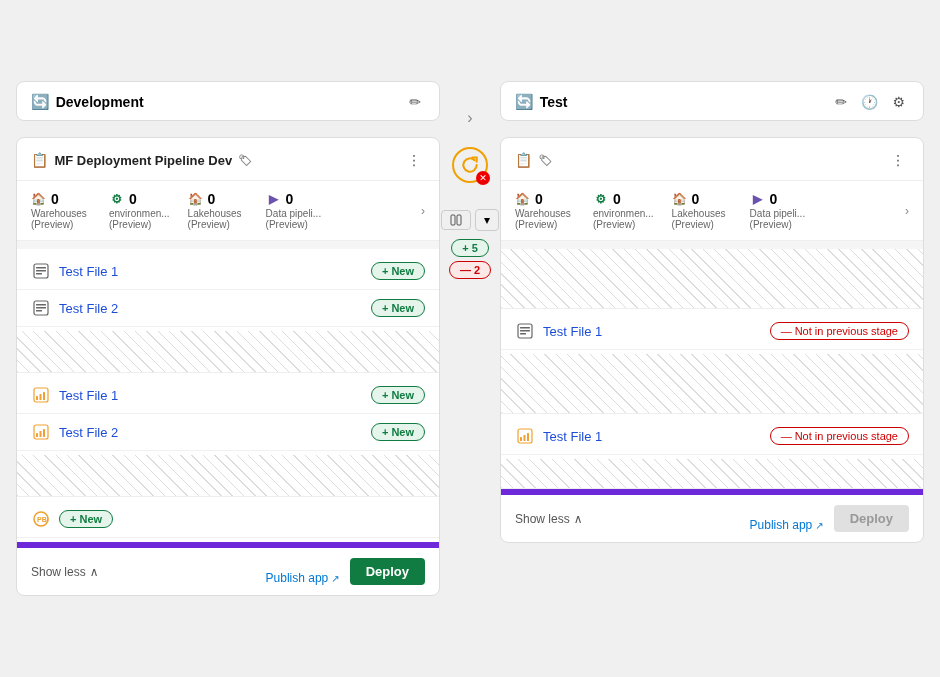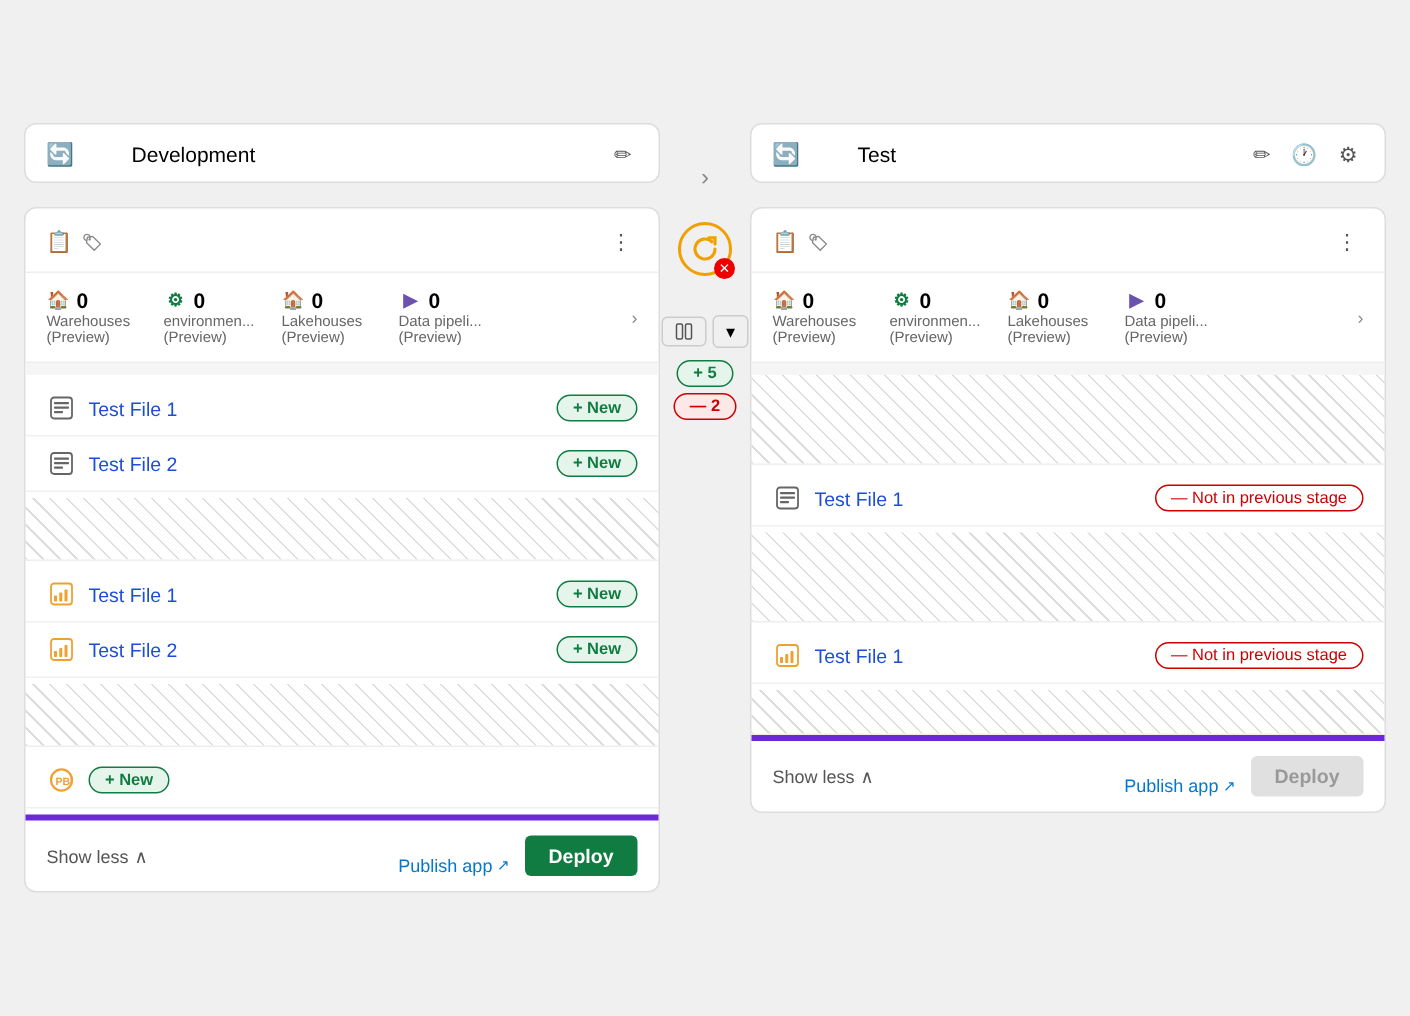--- a/index.html
+++ b/index.html
@@ -150,21 +150,21 @@
         transparent 1px,
         transparent 8px
       );
       border-bottom: 1px solid #eee;
     }
     .panel-footer {
       display: flex;
       align-items: center;
       justify-content: space-between;
       padding: 10px 14px;
-      border-top: 4px solid #6d28d9;
+      border-top: 6px solid #6d28d9;
     }
     .show-less {
       font-size: 12px;
       color: #555;
       cursor: pointer;
       display: flex;
       align-items: center;
       gap: 4px;
     }
     .footer-right {
@@ -276,23 +276,22 @@
       color: #c00;
       border: 1px solid #c00;
     }
     .env-label-top {
       display: flex;
       align-items: center;
       gap: 6px;
       padding: 10px 14px 8px;
     }
     .env-title {
-      font-weight: 400;
+      font-weight: 700;
       font-size: 14px;
-      margin-left: 32px;
     }
   </style>
 </head>
 <body>
 
 <div class="main-container">
 
   <div style="flex:1; display:flex; flex-direction:column; gap:16px; min-width:0;">
 
     <div class="pipeline-panel">
@@ -301,20 +300,21 @@
         <span class="env-title">Development</span>
         <span class="icon-btn" style="margin-left:auto;">✏</span>
       </div>
     </div>
 
     <div class="pipeline-panel">
 
       <div class="panel-header">
         <div class="panel-title">
           <span style="font-size:14px;">📋</span>
+          <span>MF Deployment Pipeline Dev</span>
           <span style="font-size:11px; color:#888;">🏷</span>
         </div>
         <button class="icon-btn">⋮</button>
       </div>
 
       <div class="stats-row">
         <div class="stat-item">
           <div class="stat-top">
             <span class="stat-icon">🏠</span>
             <span>0</span>

